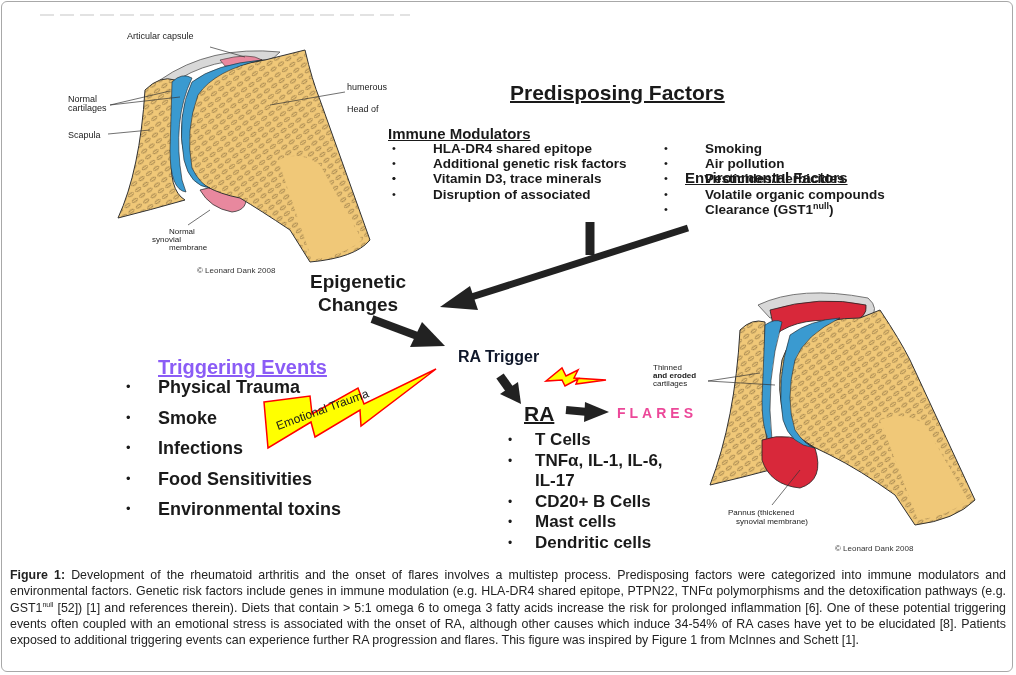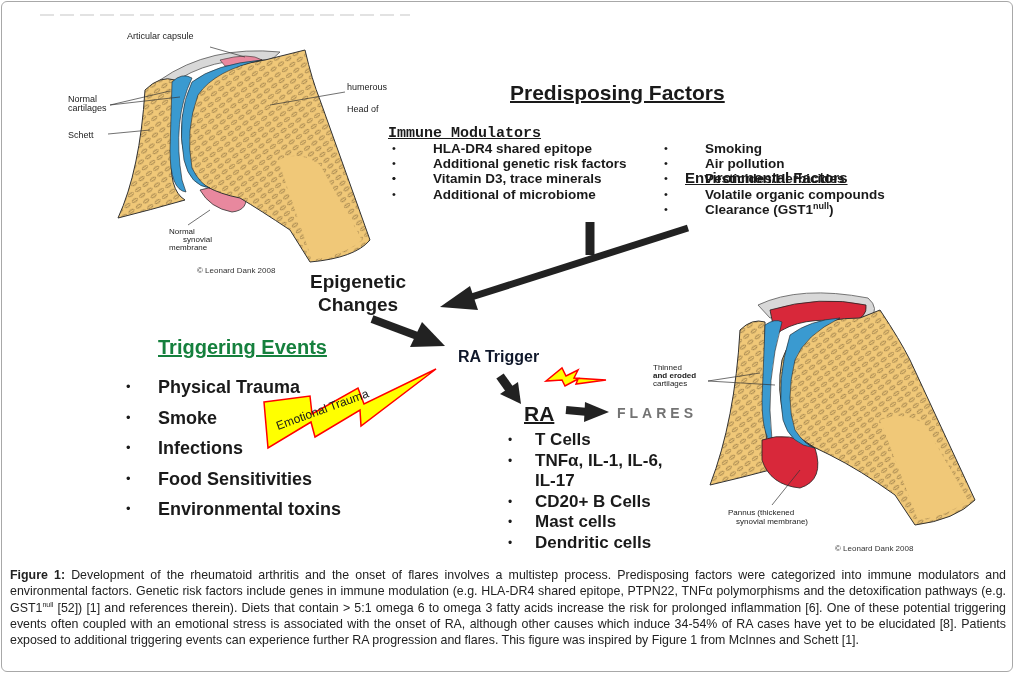--- a/index.html
+++ b/index.html
@@ -11,26 +11,26 @@
   .copy { position: absolute; font-size: 8px; color: #333; white-space: nowrap; }
   .h-pred { position: absolute; left: 510px; top: 81px; font-size: 21px; font-weight: bold; text-decoration: underline; text-decoration-thickness: 2px; color: #1a1a1a; }
   .h-sub { position: absolute; font-size: 15px; font-weight: bold; text-decoration: underline; color: #1a1a1a; white-space: nowrap; }
   ul.blist { position: absolute; margin: 0; padding: 0; list-style: none; }
   ul.blist li { position: relative; white-space: nowrap; font-weight: bold; color: #1a1a1a; }
   ul.blist li .dot { position: absolute; left: 0; font-weight: normal; }
   ul.small li { font-size: 13.5px; line-height: 15.2px; padding-left: 43px; }
   ul.small li .dot { font-size: 11px; left: 2px; }
   sup { font-size: 9px; vertical-align: 5px; line-height: 0; }
   .epi { position: absolute; left: 310px; top: 270px; font-size: 19px; font-weight: bold; text-align: center; line-height: 23px; color: #1a1a1a; }
-  .trig-h { position: absolute; left: 158px; top: 336px; font-size: 20px; font-weight: bold; text-decoration: underline; text-decoration-thickness: 2px; color: #15803d; }
+  .trig-h { position: absolute; left: 158px; top: 356px; font-size: 20px; font-weight: bold; text-decoration: underline; text-decoration-thickness: 2px; color: #8b5cf6; }
   ul.big li { font-size: 18px; line-height: 30.5px; padding-left: 38px; }
   ul.big li .dot { font-size: 13px; left: 6px; }
   .ra-trigger { position: absolute; left: 434px; top: 348px; font-size: 16px; font-weight: bold; color: #0f172a; margin-left: 24px; }
   .ra { position: absolute; left: 524px; top: 402px; font-size: 21px; font-weight: bold; text-decoration: underline; text-decoration-thickness: 2px; color: #1a1a1a; text-align: center; }
-  .flares { position: absolute; left: 617px; top: 405px; font-size: 14px; font-weight: bold; color: #737373; letter-spacing: 4px; }
+  .flares { position: absolute; left: 617px; top: 405px; font-size: 14px; font-weight: bold; color: #ec4899; letter-spacing: 4px; }
   ul.ra-list li { font-size: 17px; line-height: 20.5px; padding-left: 27px; }
   ul.ra-list li .dot { font-size: 12px; left: 0px; }
   .caption { position: absolute; left: 10px; top: 567px; width: 996px; font-size: 12.4px; line-height: 16.3px; color: #222; text-align: justify; }
   .caption b { font-weight: bold; }
   .caption sup { font-size: 7px; vertical-align: 5px; }
 </style>
 </head>
 <body>
 
 <div class="frame"></div>
@@ -100,42 +100,42 @@
 
   <polygon points="546,381 562,368 566,376 578,370 574,378 606,380 576,384 578,379 565,386 562,380" fill="#ffff00" stroke="#ff0000" stroke-width="1.5"></polygon>
   <text x="278" y="430" transform="rotate(-20 278 430)" font-family="Liberation Sans, sans-serif" font-size="12" fill="#1a1a1a">Emotional Trauma</text>
 </svg>
 
 <div class="lbl" style="left:127px;top:32px;">Articular capsule</div>
 <div class="lbl" style="left:347px;top:105px;">Head of</div>
 <div class="lbl" style="left:347px;top:83px;">humerous</div>
 <div class="lbl" style="left:68px;top:95px;">Normal</div>
 <div class="lbl" style="left:68px;top:104px;">cartilages</div>
-<div class="lbl" style="left:68px;top:131px;">Schett</div>
+<div class="lbl" style="left:68px;top:131px;">Scapula</div>
 <div class="lbl" style="left:169px;top:228px;font-size:8px;line-height:8px;">Normal</div>
-<div class="lbl" style="left:183px;top:236px;font-size:8px;line-height:8px;">synovial</div>
+<div class="lbl" style="left:152px;top:236px;font-size:8px;line-height:8px;">synovial</div>
 <div class="lbl" style="left:169px;top:244px;font-size:8px;line-height:8px;">membrane</div>
 <div class="copy" style="left:197px;top:266px;">© Leonard Dank 2008</div>
 
 <div class="lbl" style="left:653px;top:364px;font-size:8px;line-height:8px;">Thinned</div>
 <div class="lbl" style="left:653px;top:372px;font-size:8px;line-height:8px;font-weight:bold;">and eroded</div>
 <div class="lbl" style="left:653px;top:380px;font-size:8px;line-height:8px;">cartilages</div>
 <div class="lbl" style="left:728px;top:509px;font-size:8px;line-height:8px;">Pannus (thickened</div>
 <div class="lbl" style="left:728px;top:518px;font-size:8px;line-height:8px;margin-left:8px;">synovial membrane)</div>
 <div class="copy" style="left:835px;top:544px;">© Leonard Dank 2008</div>
 
 <div class="h-pred">Predisposing Factors</div>
 
-<div class="h-sub" style="left:388px;top:125px;font-family:Liberation Mono, monospace;">Immune Modulators</div>
+<div class="h-sub" style="left:388px;top:125px;">Immune Modulators</div>
 <ul class="blist small" style="left:390px;top:141px;">
   <li><span class="dot">•</span><span>HLA-DR4 shared epitope</span></li>
   <li><span class="dot">•</span><span>Additional genetic risk factors</span></li>
   <li><span class="dot">•</span></li>
   <li><span class="dot">•</span><span>Vitamin D3, trace minerals</span></li>
-  <li><span class="dot">•</span><span>Additional of microbiome</span></li>
+  <li><span class="dot">•</span><span>Disruption of associated</span></li>
 </ul>
 
 <div class="h-sub" style="left:685px;top:125px;margin-top:44px;">Environmental Factors</div>
 <ul class="blist small" style="left:662px;top:141px;">
   <li><span class="dot">•</span><span>Smoking</span></li>
   <li><span class="dot">•</span><span>Air pollution</span></li>
   <li><span class="dot">•</span><span>Pesticides/Herbicides</span></li>
   <li><span class="dot">•</span><span>Volatile organic compounds</span></li>
   <li><span class="dot">•</span><span>Clearance (GST1</span><sup>null</sup><span>)</span></li>
 </ul>

